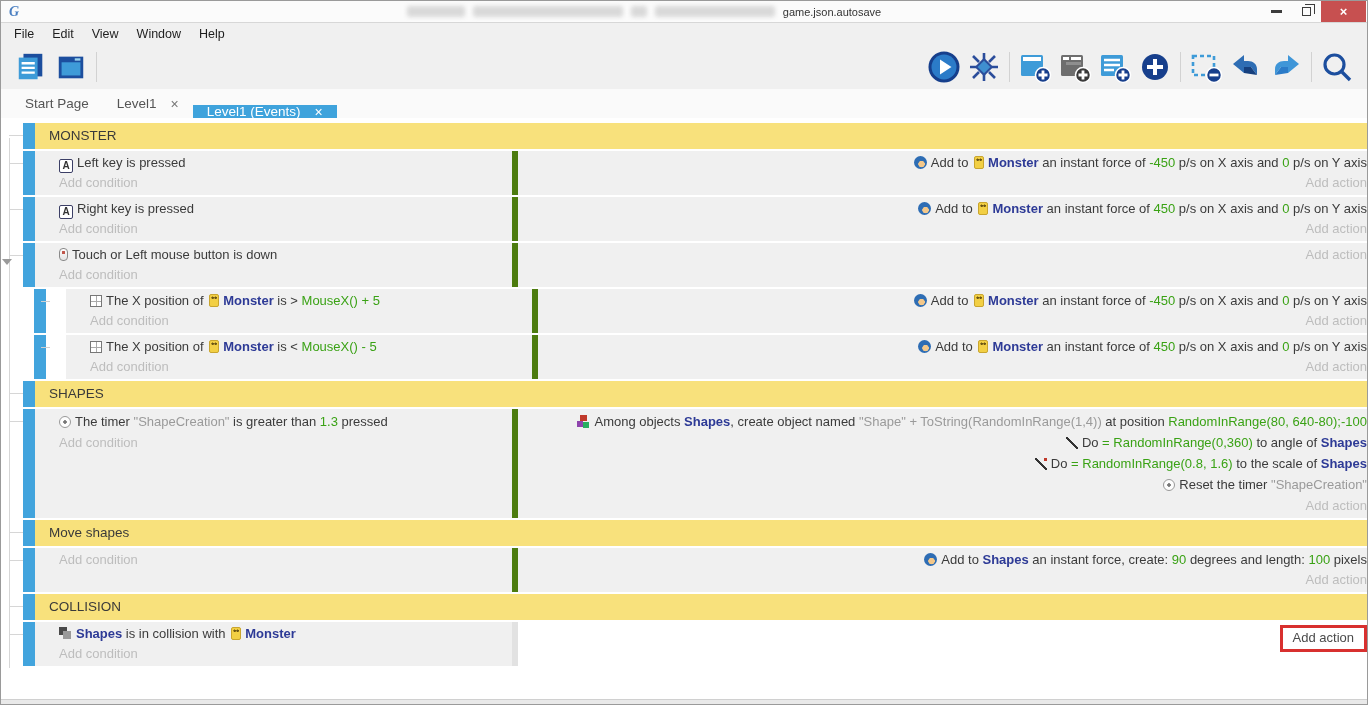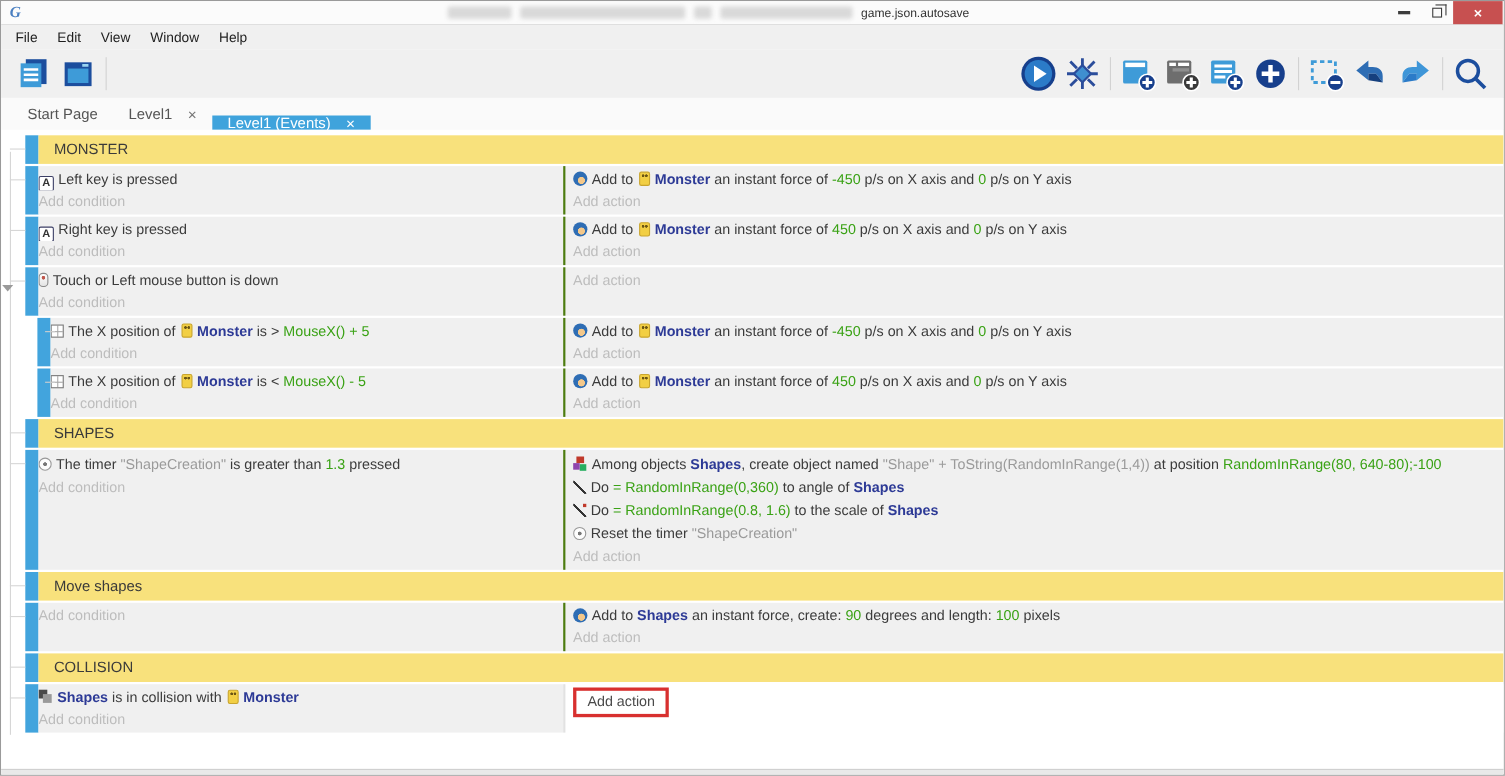--- a/index.html
+++ b/index.html
@@ -43,23 +43,23 @@
   .sheet{ position:relative; background:#fff; padding-top:5px; height:610px; overflow:hidden; }
   .treeline{ position:absolute; left:8px; top:20px; width:1px; height:530px; background:#d6d6d6; }
   .grow,.erow{ position:relative; display:flex; margin-bottom:2px; align-items:stretch; }
   .grow::before,.erow::before{ content:""; position:absolute; left:8px; top:12px; width:14px; height:1px; background:#d6d6d6; }
   .erow.sub::before{ left:40px; width:9px; background:#cfcfcf; }
   .gutter{ width:22px; flex:none; }
   .sub .gutter{ width:33px; }
   .bar{ width:12px; flex:none; background:#42a4dd; }
   .ghead{ flex:1; background:#f8e17c; line-height:26px; height:26px; padding-left:14px;
     font-size:13.5px; color:#3a3a3a; }
-  .cond{ width:477px; flex:none; background:#f0f0f0; padding:2px 0 2px 0; }
-  .sub .cond{ width:466px; }
-  .act{ flex:1; background:#f0f0f0; border-left:2px solid #4d7c0f; padding:2px 0 2px 7px; }
+  .cond{ width:477px; flex:none; background:#f0f0f0; padding:2px 0 2px 24px; }
+  .sub .cond{ width:466px;margin-left:20px; }
+  .act{ flex:1; background:#f0f0f0; border-left:6px solid #4d7c0f; padding:2px 0 2px 7px;text-align:right; }
   .act.white{ background:#fff; border-left-color:#e2e2e2; }
   .line{ height:20px; line-height:20px; font-size:13px; color:#3b3b3b; white-space:nowrap; overflow:hidden; }
   .tall .line{ height:21px; line-height:21px; }
   .ph{ color:#bdbdbd; }
   .seg-o{ color:#2d3a96; font-weight:bold; }
   .seg-g{ color:#3aa215; }
   .seg-s{ color:#9a9a9a; }
   .redbox{ display:inline-block; border:3px solid #d8302f; background:#fff; color:#4a4a4a;
     font-size:13px; line-height:18px; padding:1px 10px 2px 10px; margin-top:1px; }
   .expander{ position:absolute; left:1px; top:16px; width:0; height:0;

